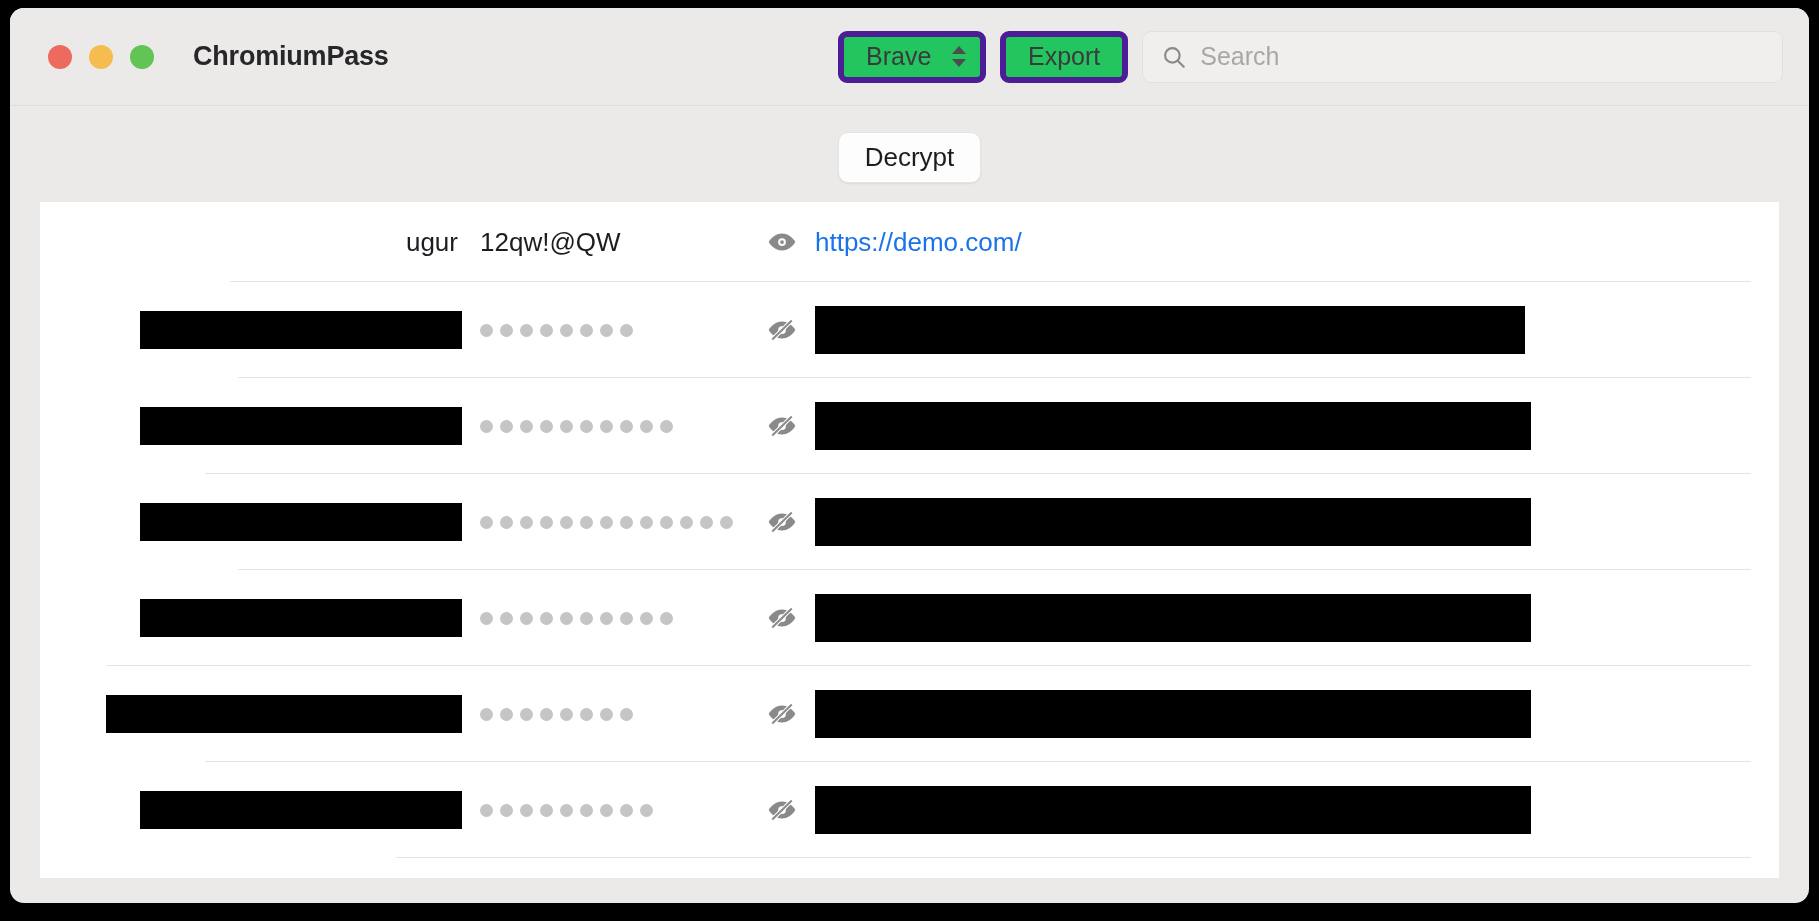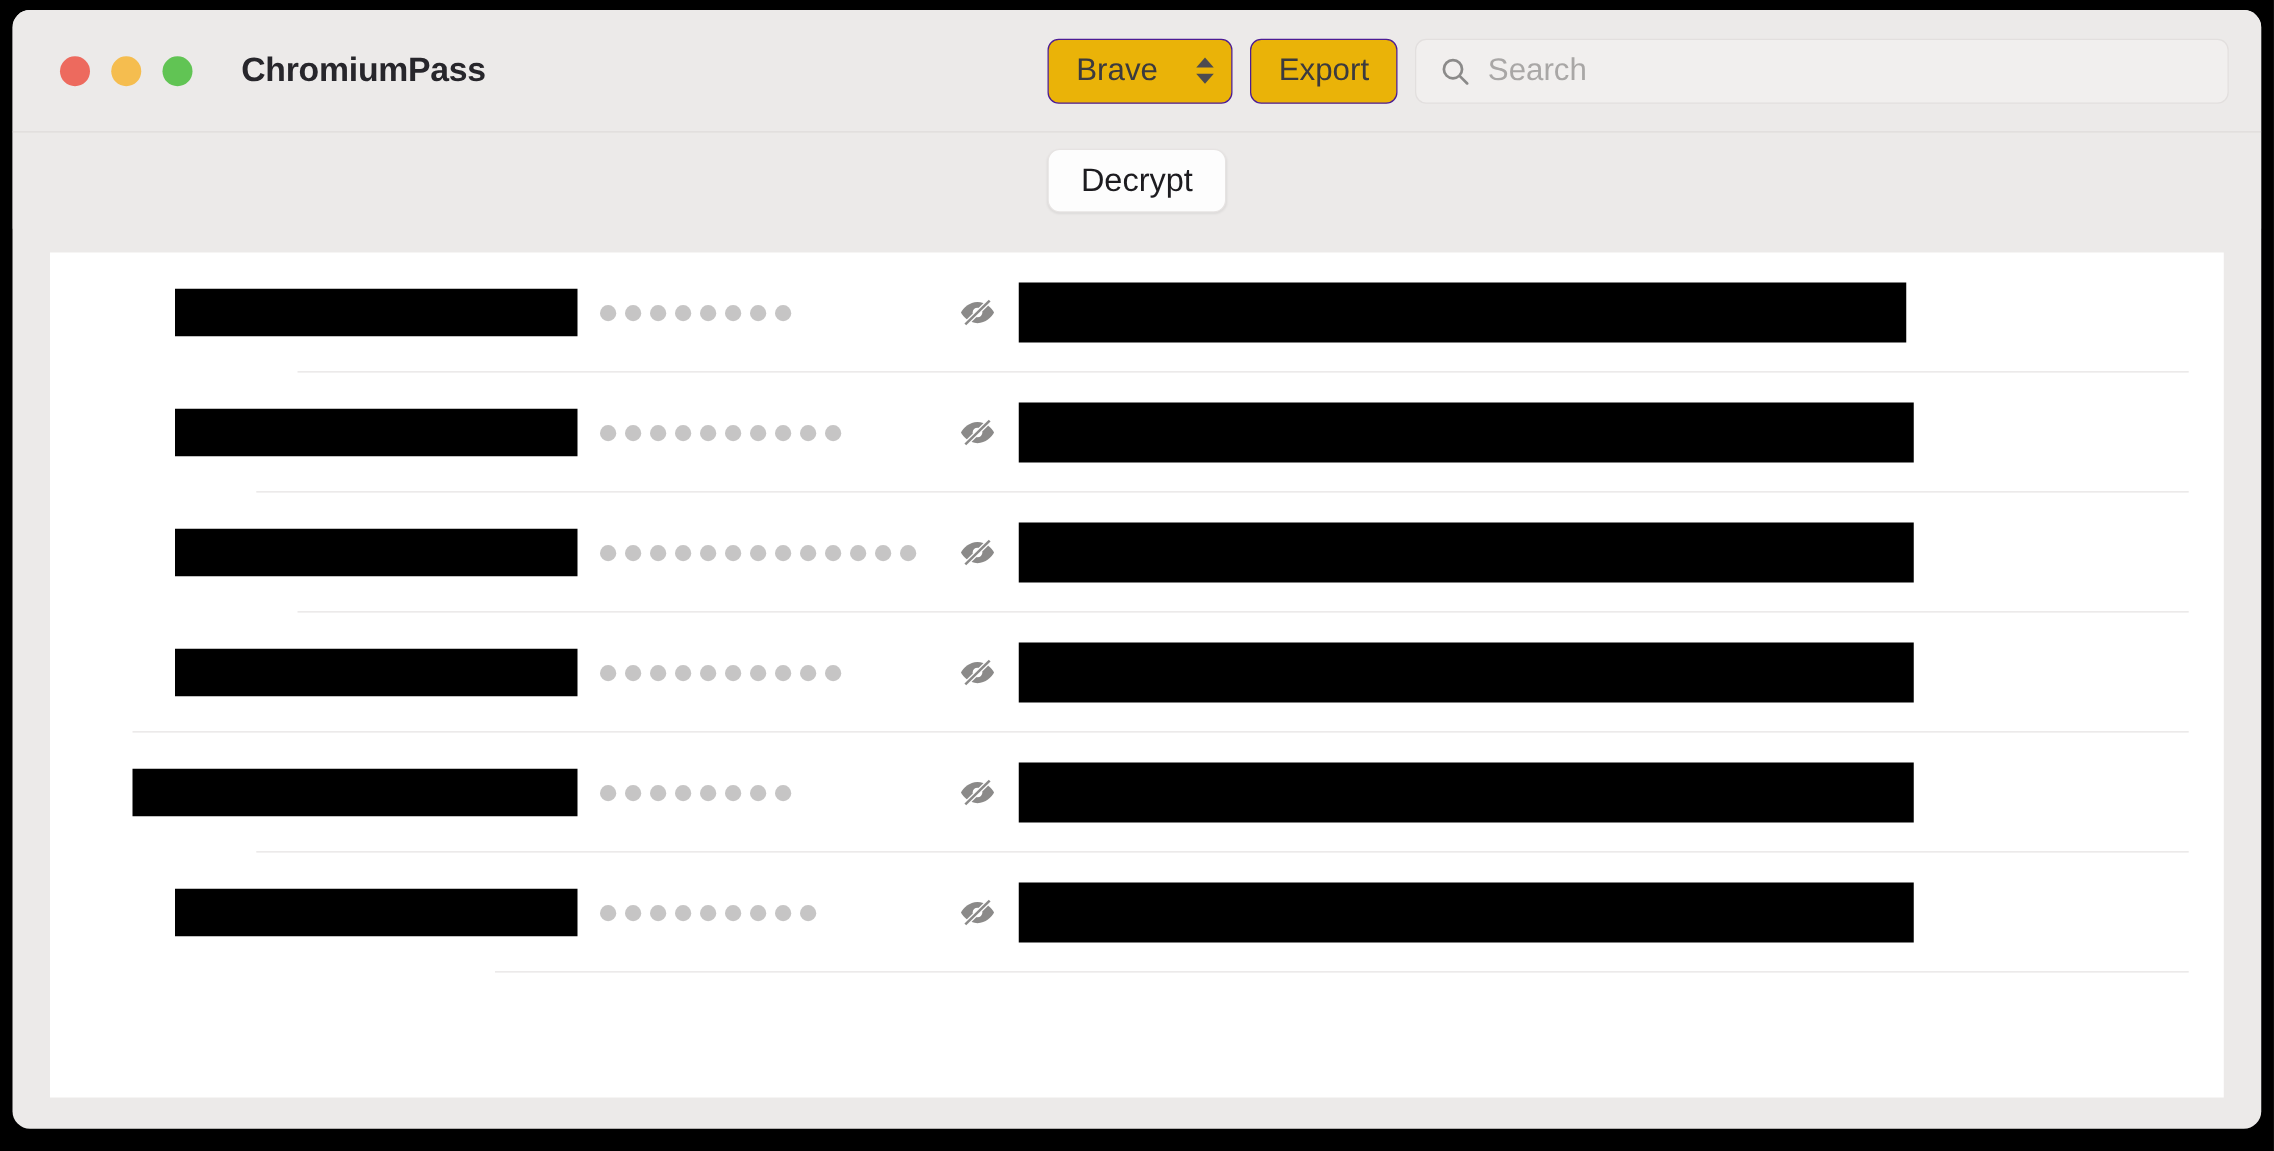--- a/index.html
+++ b/index.html
@@ -65,22 +65,22 @@
     left: 828px;
     right: 26px;
     top: 50%;
     transform: translateY(-50%);
     display: flex;
     align-items: center;
     gap: 14px;
   }
 
   .tb-button {
-    background: #eab308;
-    border: 1px solid #4c1d95;
+    background: #22c55e;
+    border: 6px solid #4c1d95;
     border-radius: 9px;
     height: 52px;
     box-sizing: border-box;
     display: flex;
     align-items: center;
     color: #3b3a3f;
     font-size: 25px;
     font-family: "Liberation Sans", sans-serif;
     white-space: nowrap;
   }
@@ -132,21 +132,21 @@
     color: #3b3a3f;
     width: 100%;
     padding: 0;
   }
   #search-input::placeholder { color: #a9a7a6; }
 
   
   #decrypt-bar {
     flex: 0 0 77px;
     display: flex;
-    align-items: center;
+    align-items: flex-end;
     justify-content: center;
     background: #eceae9;
   }
   #decrypt-button {
     background: #fdfdfd;
     border: 1px solid #e6e3e2;
     border-radius: 10px;
     padding: 9px 26px;
     font-size: 26px;
     color: #1d1c20;
@@ -274,20 +274,39 @@
       </div>
 
     </div>
   </div>
 
   <div id="decrypt-bar">
     <button id="decrypt-button">Decrypt</button>
   </div>
 
   <div id="list-panel">
+      <div class="row first">
+        <div class="cell-user">
+          <span>ugur</span>
+        </div>
+        <div class="cell-pass">
+          <span>12qw!@QW</span>
+        </div>
+        <div class="cell-eye">
+          <svg width="30" height="30" viewBox="0 0 24 24">
+            <path d="M12 5.2C6.9 5.2 2.8 9.1 1.4 12c1.4 2.9 5.5 6.8 10.6 6.8S21.2 14.9 22.6 12C21.2 9.1 17.1 5.2 12 5.2z" fill="#8b8a89"></path>
+            <circle cx="12" cy="12" r="3.1" fill="#ffffff"></circle>
+            <circle cx="12" cy="12" r="1.5" fill="#8b8a89"></circle>
+          </svg>
+        </div>
+        <div class="cell-url">
+          <a class="url-link" href="#">https://demo.com/</a>
+        </div>
+        <div class="divider" style="left: 190px;"></div>
+      </div>
       <div class="row">
         <div class="cell-user">
           <span class="redaction" style="position: absolute; left: 100px; width: 322px; height: 38px;"></span>
         </div>
         <div class="cell-pass">
           <span class="dots">
             <span class="dot"></span>
             <span class="dot"></span>
             <span class="dot"></span>
             <span class="dot"></span>

